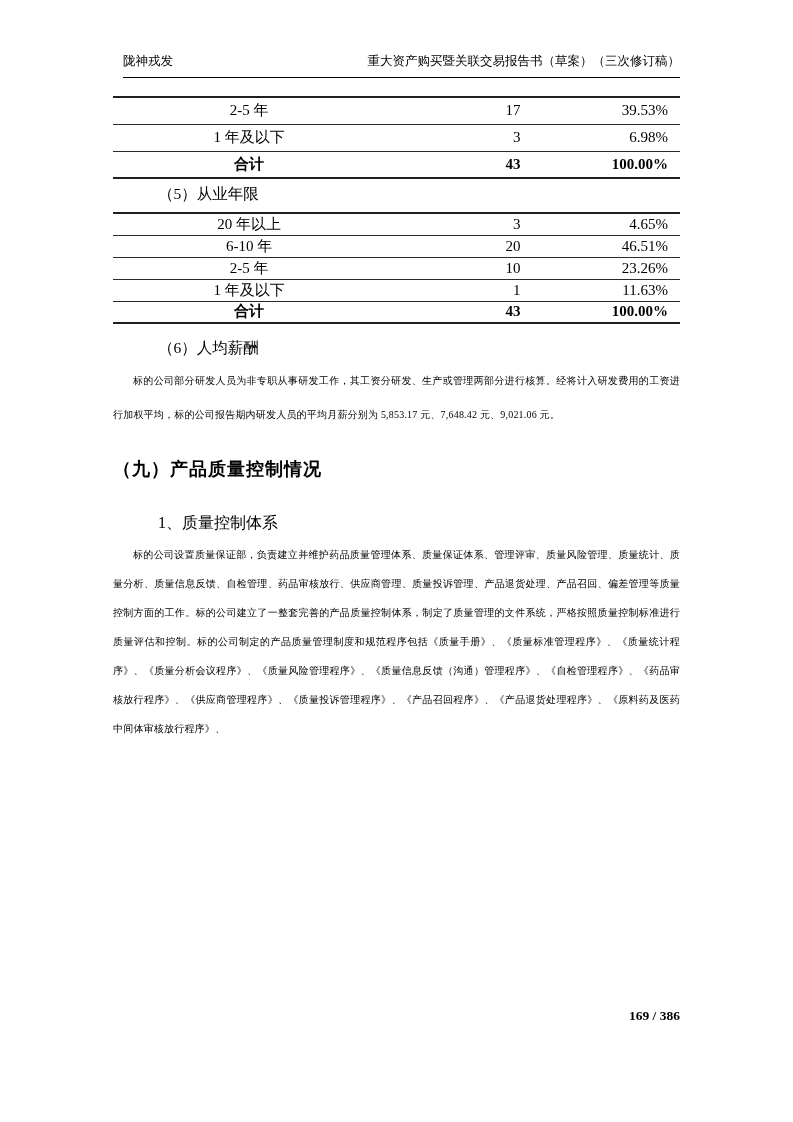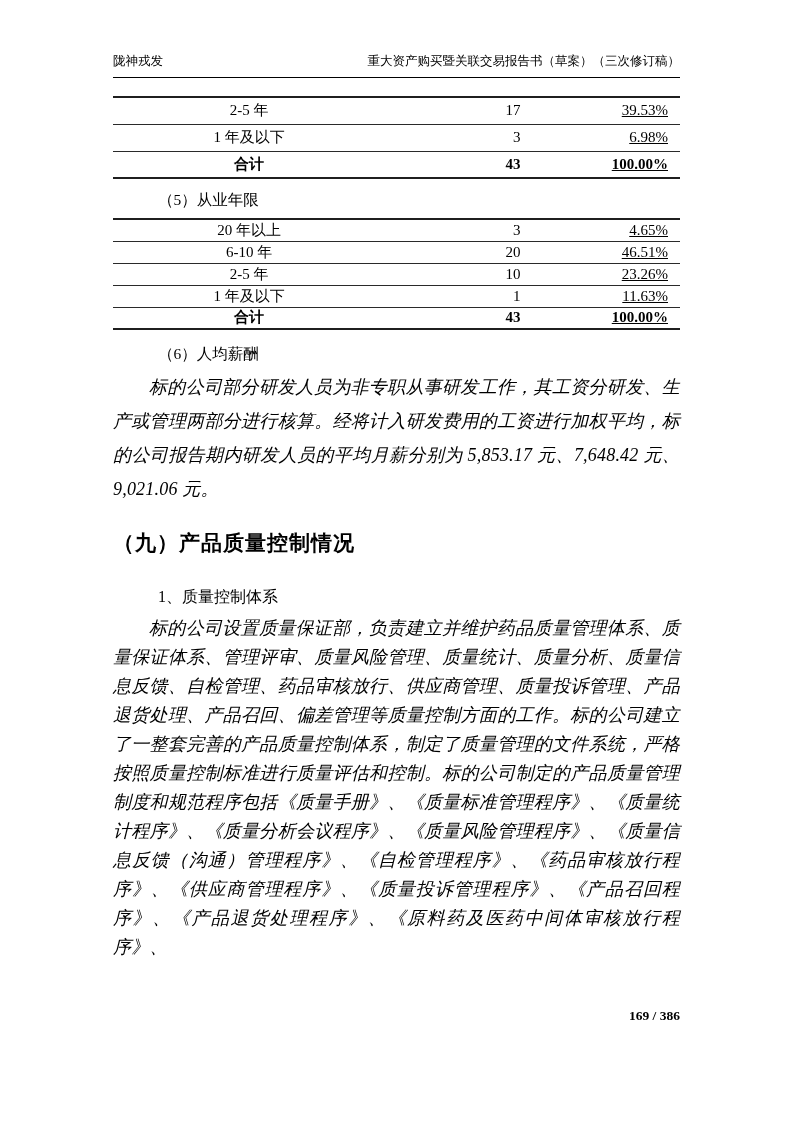--- a/index.html
+++ b/index.html
@@ -17,20 +17,21 @@
   }
   
   .doc-header {
     display: flex;
     justify-content: space-between;
     align-items: flex-start;
     font-size: 12.5px;
     line-height: 18px;
     padding-bottom: 7px;
     border-bottom: 1.5px solid #000000;
+    margin-left: 10px;
   }
   
   table.doc-table {
     width: 100%;
     border-collapse: collapse;
     table-layout: fixed;
     border-top: 2.5px solid #1f1f1f;
     border-bottom: 2.5px solid #1f1f1f;
     font-size: 15px;
   }
@@ -40,53 +41,52 @@
     border-bottom: 1px solid #2a2a2a;
     height: 27px;
     padding: 0 12px;
     font-weight: normal;
   }
   .doc-table.experience td { height: 22px; }
   .doc-table.experience th { height: 28px; }
   .doc-table tr:last-child td { border-bottom: none; }
   .col-cat { width: 48%; text-align: center; }
   .col-num { width: 26%; text-align: right; margin-top: 38px; }
-  .col-pct { width: 26%; text-align: right; text-decoration: underline; }
+  .col-pct { width: 26%; text-align: right; }
   .doc-table th { text-align: center; font-weight: bold; }
   .total-row td { font-weight: bold; }
   
   .num-heading {
-    margin-top: 10px;
+    margin-top: 4px;
     padding-left: 45px;
     font-size: 15.5px;
     line-height: 21px;
   }
   .num-heading.h6 { margin-top: 13px; }
   .major-heading {
     margin-top: 22px;
     font-family: "Liberation Sans", "DejaVu Sans", sans-serif;
     font-weight: bold;
-    font-size: 21px;
+    font-size: 18px;
     line-height: 30px;
     letter-spacing: 1px;
   }
   .sub-heading {
     margin-top: 28px;
     padding-left: 45px;
     font-size: 16px;
     line-height: 22px;
   }
   
   .para {
-    font-size: 18px;
+    font-size: 10px;
     text-align: justify;
     text-justify: inter-ideograph;
     text-indent: 2em;
     letter-spacing: 0.2px;
-    font-style: italic;
   }
   .para.salary  { margin-top: 6px; line-height: 34px; }
   .para.cert    { margin-top: 8px; line-height: 34px; }
   .para.system  { margin-top: 6px; line-height: 29px; }
   
   .page-number {
     position: absolute;
     top: 1008px;
     right: 113px;
     font-size: 13.5px;

